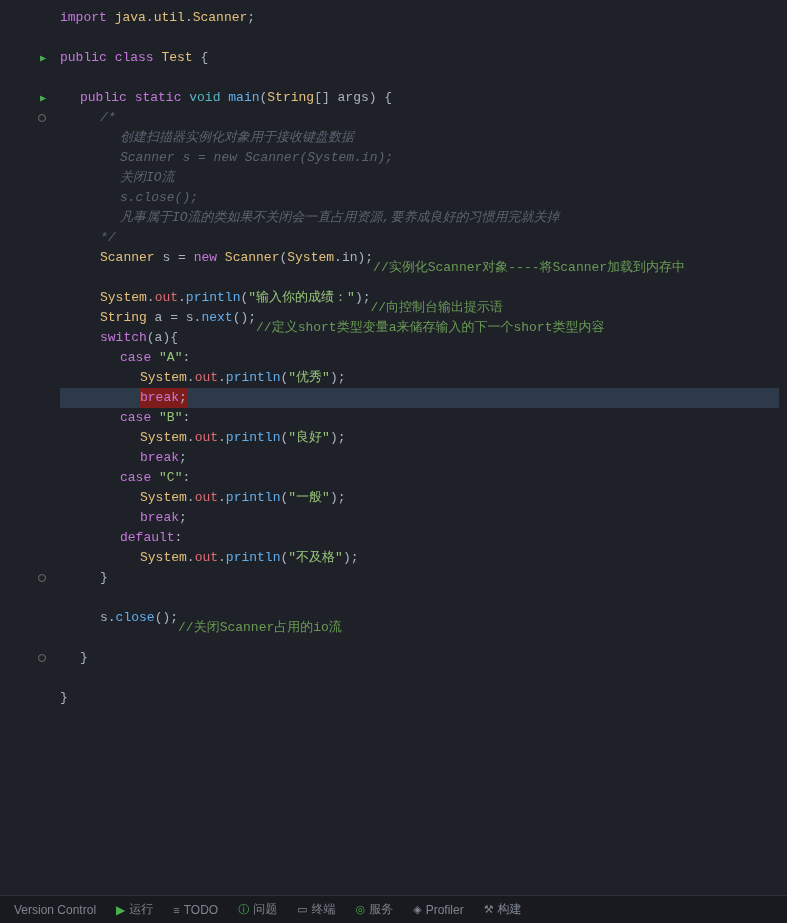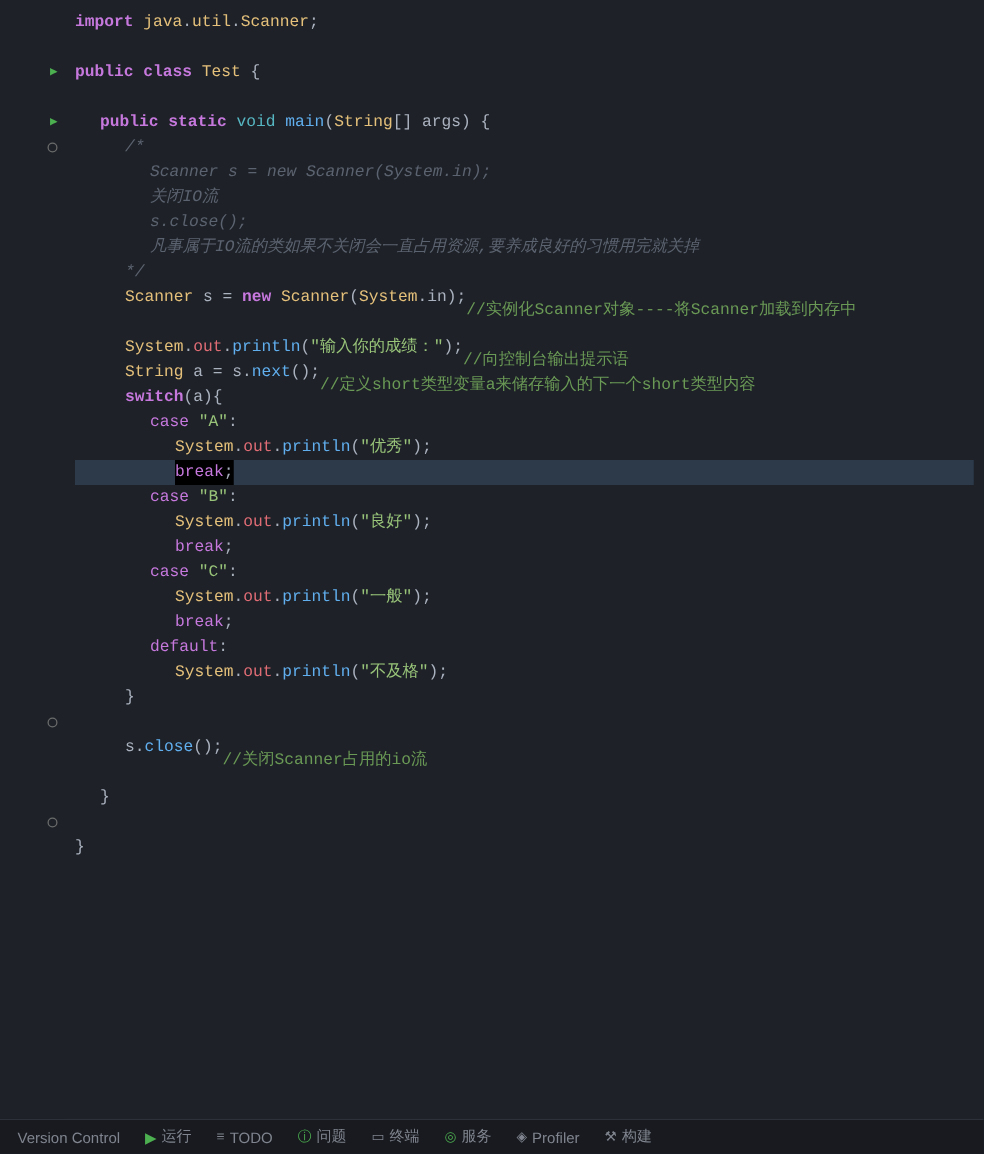--- a/index.html
+++ b/index.html
@@ -73,36 +73,36 @@
       white-space: pre;
       display: flex;
       align-items: center;
     }
 
     .code-line.highlighted {
       background-color: #2c3a4a;
     }
 
     
-    .kw { color: #c678dd; font-weight: bold; } 
+    .kw { color: #c678dd; } 
     .kw3 { color: #56b6c2; } 
     .fn { color: #61afef; text-align: center; } 
     .str { color: #98c379; } 
     .cm { color: #5c6370; font-style: italic; } 
     .cm2 { color: #6a9955; margin-top: 20px; } 
     .cls { color: #e5c07b; } 
     .plain { color: #abb2bf; }
     .var { color: #e06c75; }
     .var2 { color: #abb2bf; }
     .case-kw { color: #c678dd; }
     .break-kw { color: #c678dd; }
 
     
     .break-highlight {
-      background-color: #000000;
+      background-color: #7f1d1d;
       display: inline-block;
     }
 
     
     .status-bar {
       height: 28px;
       background-color: #181a1f;
       display: flex;
       align-items: center;
       padding: 0 8px;
@@ -225,20 +225,23 @@
     <div class="code-line">&nbsp;</div>
 
     <div class="code-line">
       <span class="i1"></span><span class="kw">public</span><span class="plain"> </span><span class="kw">static</span><span class="plain"> </span><span class="kw3">void</span><span class="plain"> </span><span class="fn">main</span><span class="plain">(</span><span class="cls">String</span><span class="plain">[] </span><span class="var2">args</span><span class="plain">) {</span>
     </div>
 
     <div class="code-line">
       <span class="i2"></span><span class="cm">/*</span>
     </div>
 
+    <div class="code-line">
+      <span class="i3"></span><span class="cm">创建扫描器实例化对象用于接收键盘数据</span>
+    </div>
 
     <div class="code-line">
       <span class="i3"></span><span class="cm">Scanner s = new Scanner(System.in);</span>
     </div>
 
     <div class="code-line">
       <span class="i3"></span><span class="cm">关闭IO流</span>
     </div>
 
     <div class="code-line">

